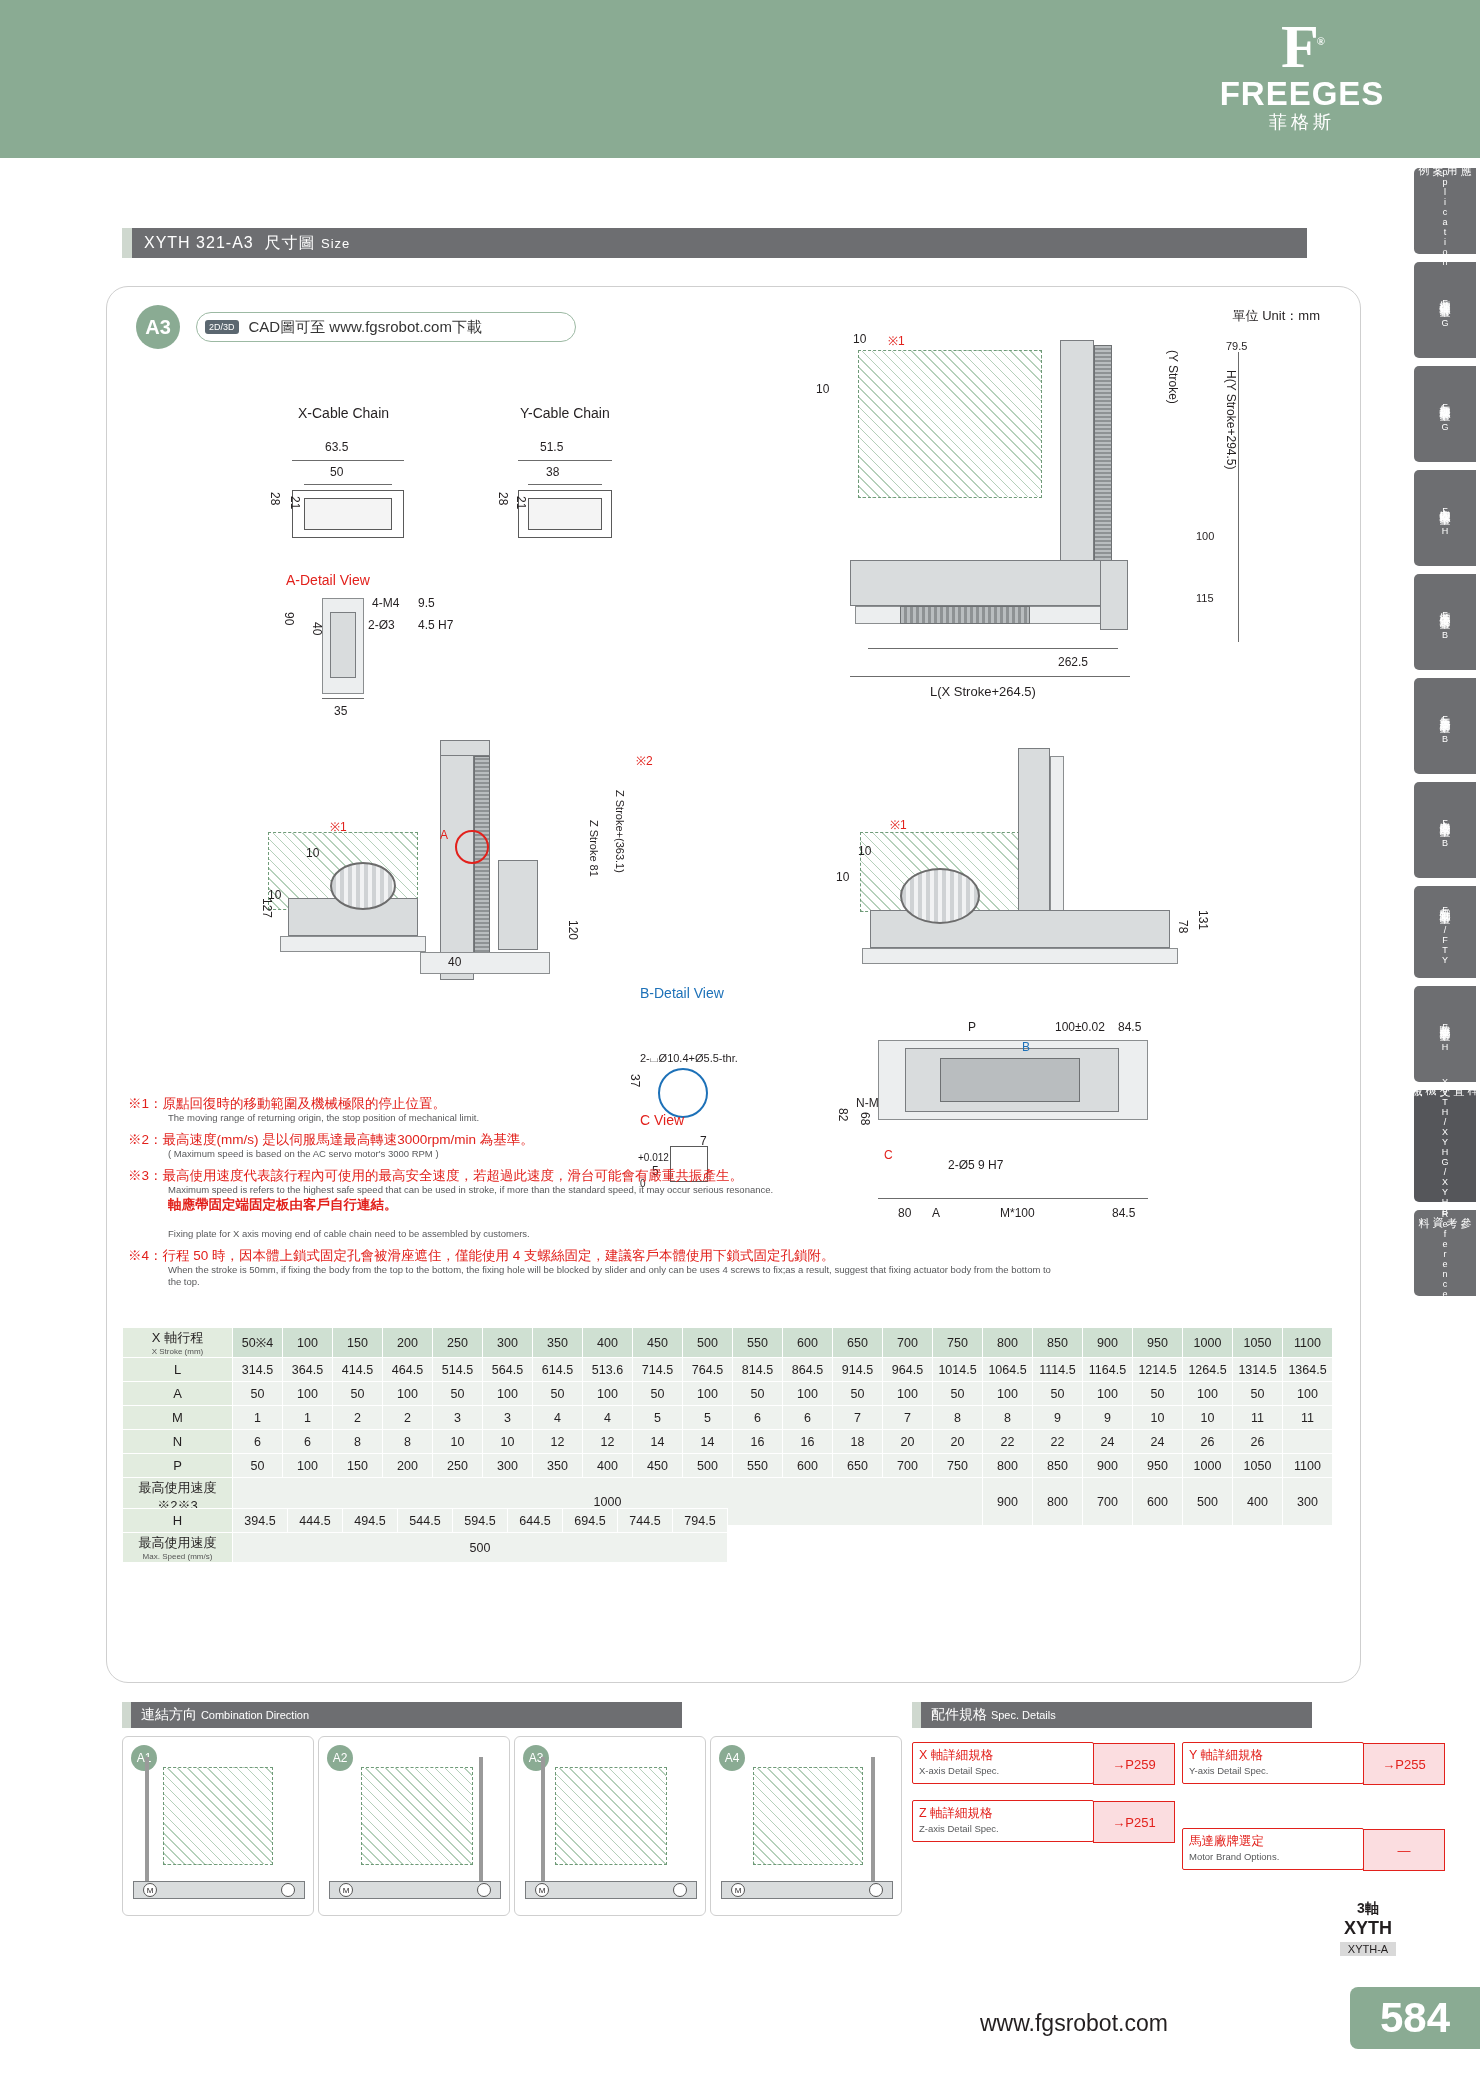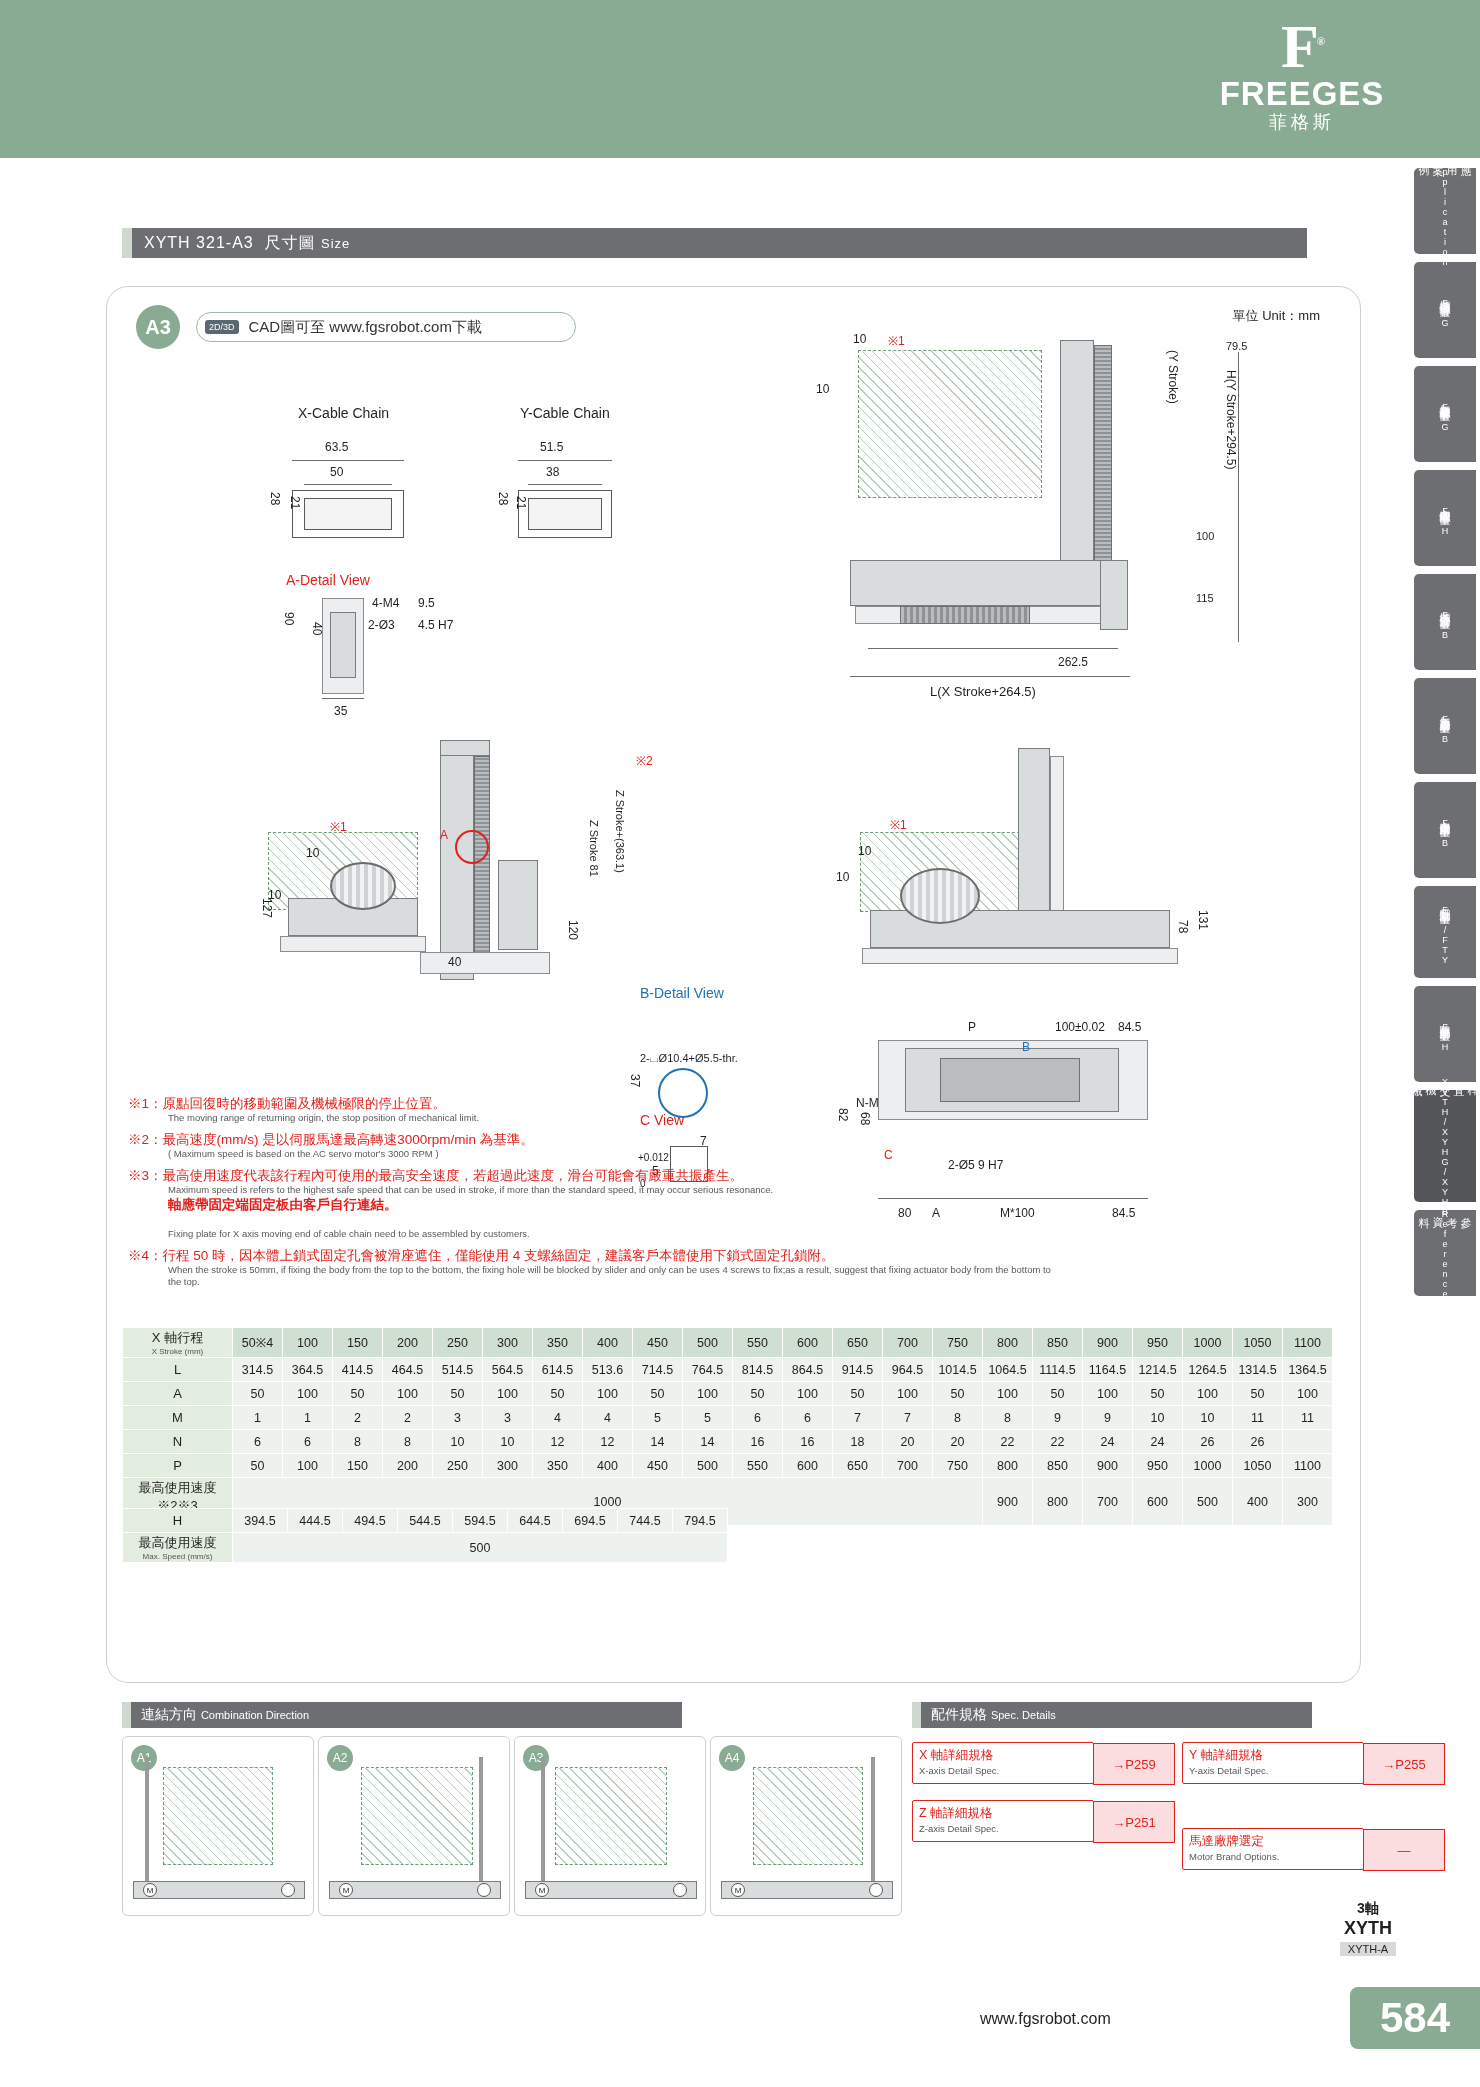--- a/index.html
+++ b/index.html
@@ -150,21 +150,21 @@
   .specbox .cn { position:absolute; left:6px; top:4px; font-size:12.5px; color:#e2211c; }
   .specbox .en { position:absolute; left:6px; top:22px; font-size:9.5px; color:#58595b; }
   .specpage {
     position:absolute; right:-82px; top:0; width:82px; height:42px;
     background:#fbdde0; border:1px solid #e2211c; color:#e2211c;
     font-size:13px; display:flex; align-items:center; justify-content:center;
   }
 
   
   .footer-url {
-    position:absolute; left:980px; top:2010px; font-size:16px; color:#231f20;
+    position:absolute; left:980px; top:2010px; font-size:23px; color:#231f20;
     font-weight:normal;
   }
   .pagebadge {
     position:absolute; right:0; top:1987px; width:130px; height:62px;
     background:#8aab93; color:#fff; border-radius:8px 0 0 8px;
     font-size:42px; font-weight:bold; display:flex; align-items:center; justify-content:center;
   }
   .axisname {
     position:absolute; right:72px; top:1900px; width:80px; text-align:center;
     color:#231f20;

